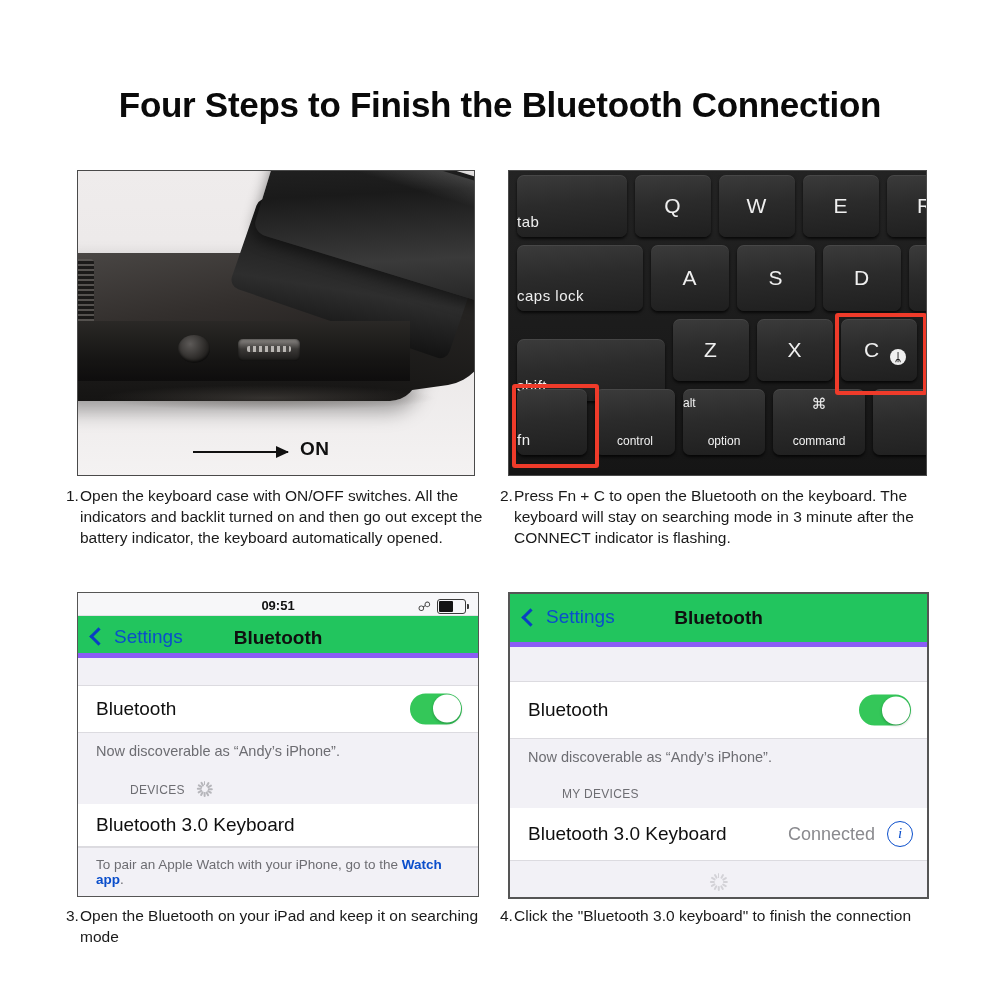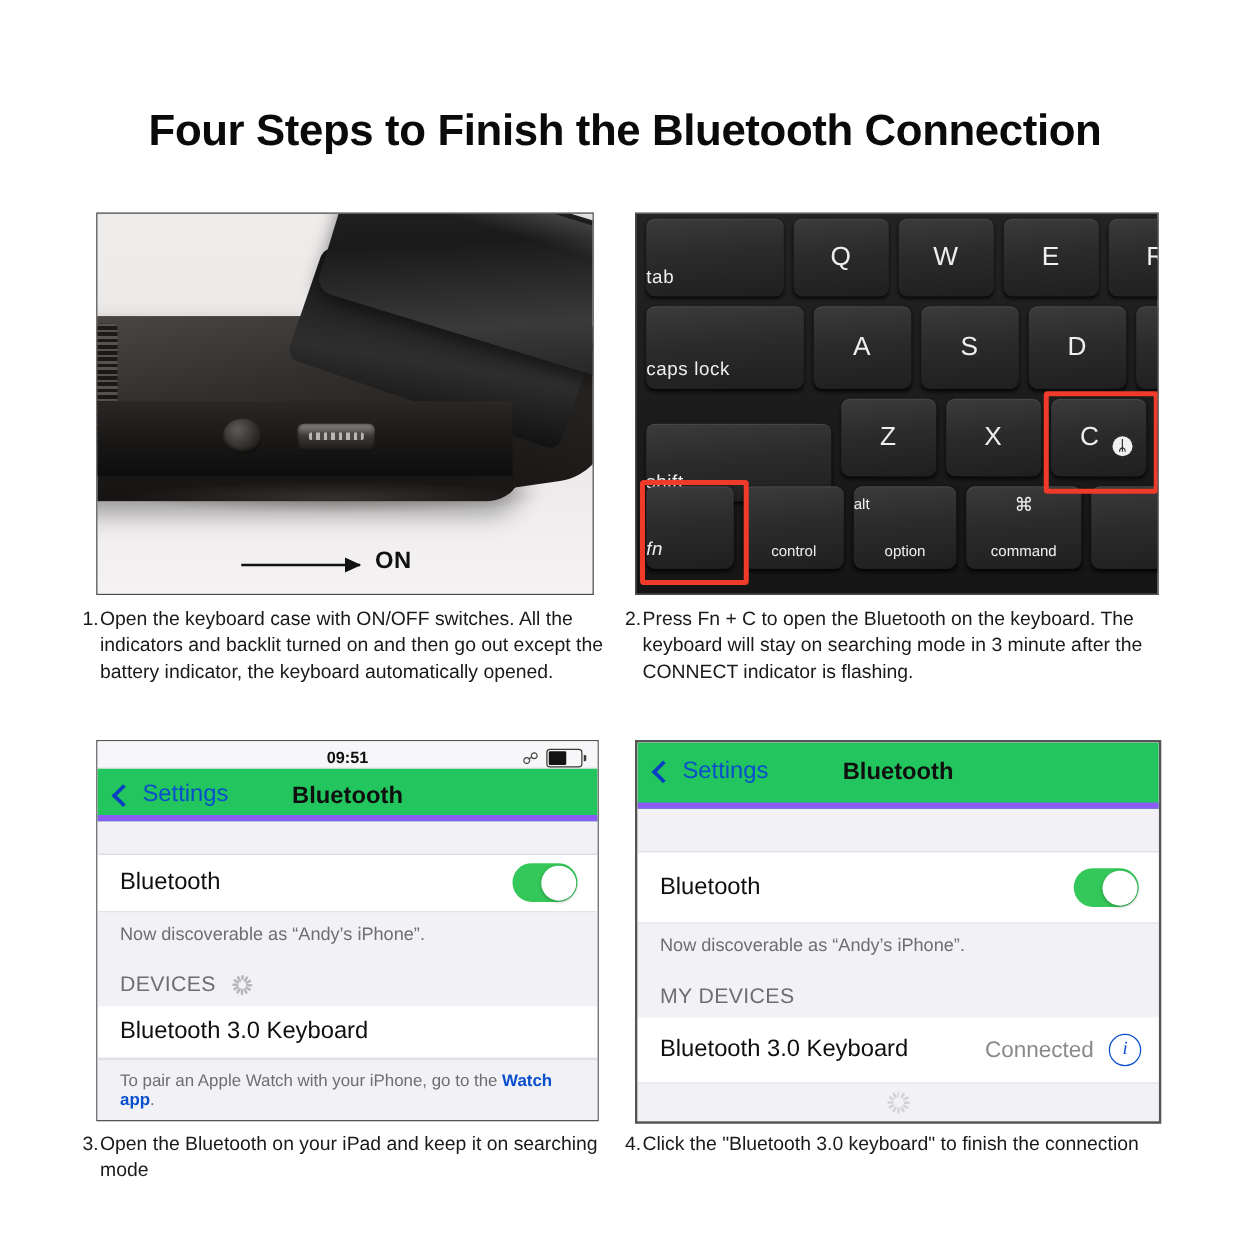--- a/index.html
+++ b/index.html
@@ -151,21 +151,21 @@
   .navbar .ntitle{position:absolute;left:0;right:0;top:11px;text-align:center;font-size:19px;font-weight:bold;color:#0f0f0f;}
   .gap{height:32px;background:#f2f1f6;border-bottom:1px solid #dcdbe0;}
   .row{position:relative;background:#ffffff;border-bottom:1px solid #dcdbe0;height:54px;}
   .row .rlabel{position:absolute;left:18px;top:50%;transform:translateY(-50%);font-size:19px;color:#0f0f0f;}
   .row .rvalue{position:absolute;right:52px;top:50%;transform:translateY(-50%);font-size:18px;color:#8a8a8e;}
   .toggle{position:absolute;right:16px;top:50%;transform:translateY(-50%);width:52px;height:31px;border-radius:16px;background:#34c759;}
   .toggle .knob{position:absolute;right:1.5px;top:1.5px;width:28px;height:28px;border-radius:50%;background:#fff;box-shadow:0 1px 3px rgba(0,0,0,.28);}
   .info-i{position:absolute;right:14px;top:50%;transform:translateY(-50%);width:24px;height:24px;border-radius:50%;
     border:1.6px solid #0a4ecb;color:#0a4ecb;font-size:15px;line-height:22px;text-align:center;font-style:italic;font-family:"Liberation Serif",serif;}
   .note{position:relative;background:#f2f1f6;padding:10px 18px 8px 18px;font-size:14.5px;color:#6d6d72;}
-  .sechead{position:relative;background:#f2f1f6;padding:14px 18px 7px 18px;font-size:17px;color:#6d6d72;letter-spacing:.3px;}
+  .sechead{position:relative;background:#f2f1f6;padding:14px 18px 7px 28px;font-size:12px;color:#6d6d72;letter-spacing:.3px;margin-left:24px;}
   .spinner{display:inline-block;width:16px;height:16px;margin-left:8px;vertical-align:-3px;position:relative;}
   .spinner i{position:absolute;left:50%;top:0;width:1.6px;height:4.5px;margin-left:-.8px;background:#b6b6bb;border-radius:1px;
     transform-origin:0.8px 8px;}
   .footnote{position:relative;background:#f2f1f6;padding:9px 18px;font-size:13.5px;color:#6d6d72;border-top:1px solid #dcdbe0;}
   .footnote a{color:#0a4ecb;text-decoration:none;font-weight:bold;}
   .filler{background:#f2f1f6;flex:1;position:relative;}
   .spin-big{position:absolute;left:50%;bottom:6px;transform:translateX(-50%);width:18px;height:18px;opacity:.35;}
   .spin-big i{position:absolute;left:50%;top:0;width:1.8px;height:5px;margin-left:-.9px;background:#9a9aa0;border-radius:1px;transform-origin:0.9px 9px;}
   .ios-col{display:flex;flex-direction:column;height:100%;}
 </style>
@@ -235,21 +235,21 @@
       </div>
     <div class="key letter" style="left:248px;top:148px;width:76px;height:62px;">
       <span class="lbl">X</span>
       </div>
     <div class="key letter" style="left:332px;top:148px;width:76px;height:62px;">
       <span class="lbl" style="left:-14px;">C</span>
       <span class="bt-glyph">ᛦ</span>
       </div>
     <div class="key letter" style="left:416px;top:148px;width:76px;height:62px;"></div>
 
-    <div class="key mod" style="left:8px;top:218px;width:70px;height:66px;font-style:italic;">
+    <div class="key mod" style="left:8px;top:218px;width:70px;height:66px;">
       <span class="lbl">fn</span>
       </div>
     <div class="key center" style="left:86px;top:218px;width:80px;height:66px;">
       <span class="lbl">control</span>
       </div>
     <div class="key twoline" style="left:174px;top:218px;width:82px;height:66px;">
       <span class="l1">alt</span>
       <span class="l2">option</span>
       </div>
     <div class="key twoline cmdsym" style="left:264px;top:218px;width:92px;height:66px;">

